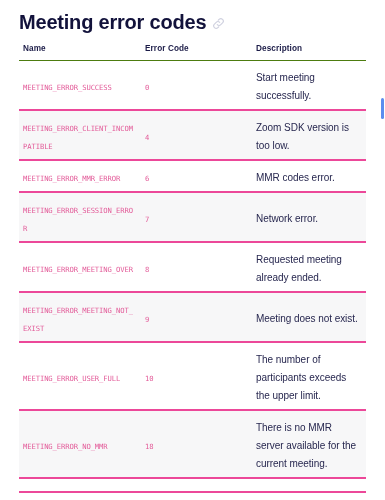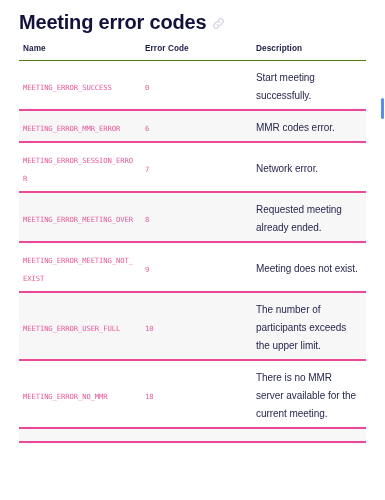--- a/index.html
+++ b/index.html
@@ -150,20 +150,25 @@
           <th>Description</th>
         </tr>
       </thead>
       <tbody id="table-body">
           <tr>
             <td><span class="code-name">MEETING_ERROR_SUCCESS</span></td>
             <td><span class="code-num">0</span></td>
             <td><span class="desc">Start meeting successfully.</span></td>
           </tr>
           <tr>
+            <td><span class="code-name">MEETING_ERROR_CLIENT_INCOMPATIBLE</span></td>
+            <td><span class="code-num">4</span></td>
+            <td><span class="desc">Zoom SDK version is too low.</span></td>
+          </tr>
+          <tr>
             <td><span class="code-name">MEETING_ERROR_MMR_ERROR</span></td>
             <td><span class="code-num">6</span></td>
             <td><span class="desc">MMR codes error.</span></td>
           </tr>
           <tr>
             <td><span class="code-name">MEETING_ERROR_SESSION_ERROR</span></td>
             <td><span class="code-num">7</span></td>
             <td><span class="desc">Network error.</span></td>
           </tr>
           <tr>

